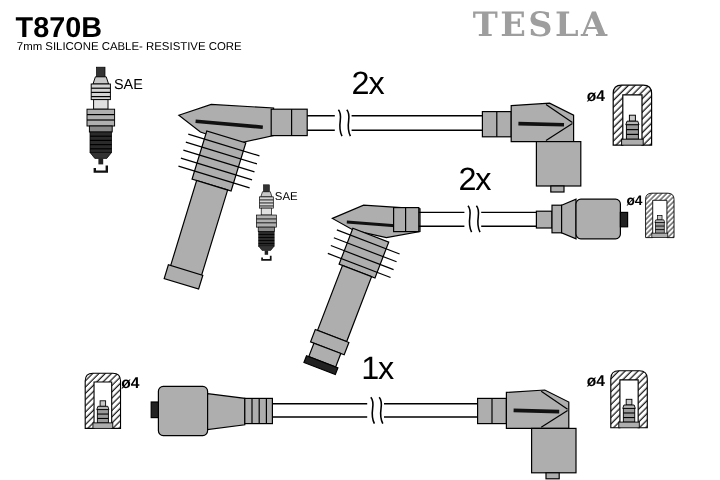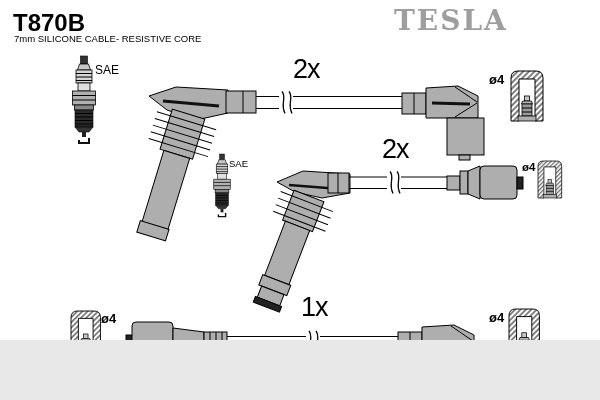--- a/index.html
+++ b/index.html
@@ -1,17 +1,17 @@
 <!DOCTYPE html>
 <html style="--boot_gray: #aeaeae; --logo_gray: #9e9e9e;"><head>
 <meta charset="utf-8">
 <style>
   html,body { margin:0; padding:0; background:#e8e8e8; }
   .canvas {
-    position:relative; width:600px; height:340px; background:#ffffff;
+    position:relative; width:600px; height:400px; background:#ffffff;
     font-family:"Liberation Sans", sans-serif; overflow:hidden;
   }
   svg text { font-family:"Liberation Sans", sans-serif; fill:#000; }
   svg line { stroke:#000; stroke-width:1; }
   .boot  { fill:var(--boot_gray,#aeaeae); stroke:#000; stroke-width:1; }
   .dark  { fill:#222; stroke:#000; stroke-width:1; }
   .cable { stroke:#000; stroke-width:1.2; fill:none; }
   .qty   { font-size:27px; letter-spacing:-1px; }
   .sae   { font-size:12px; }
   .sae2  { font-size:9.5px; }

